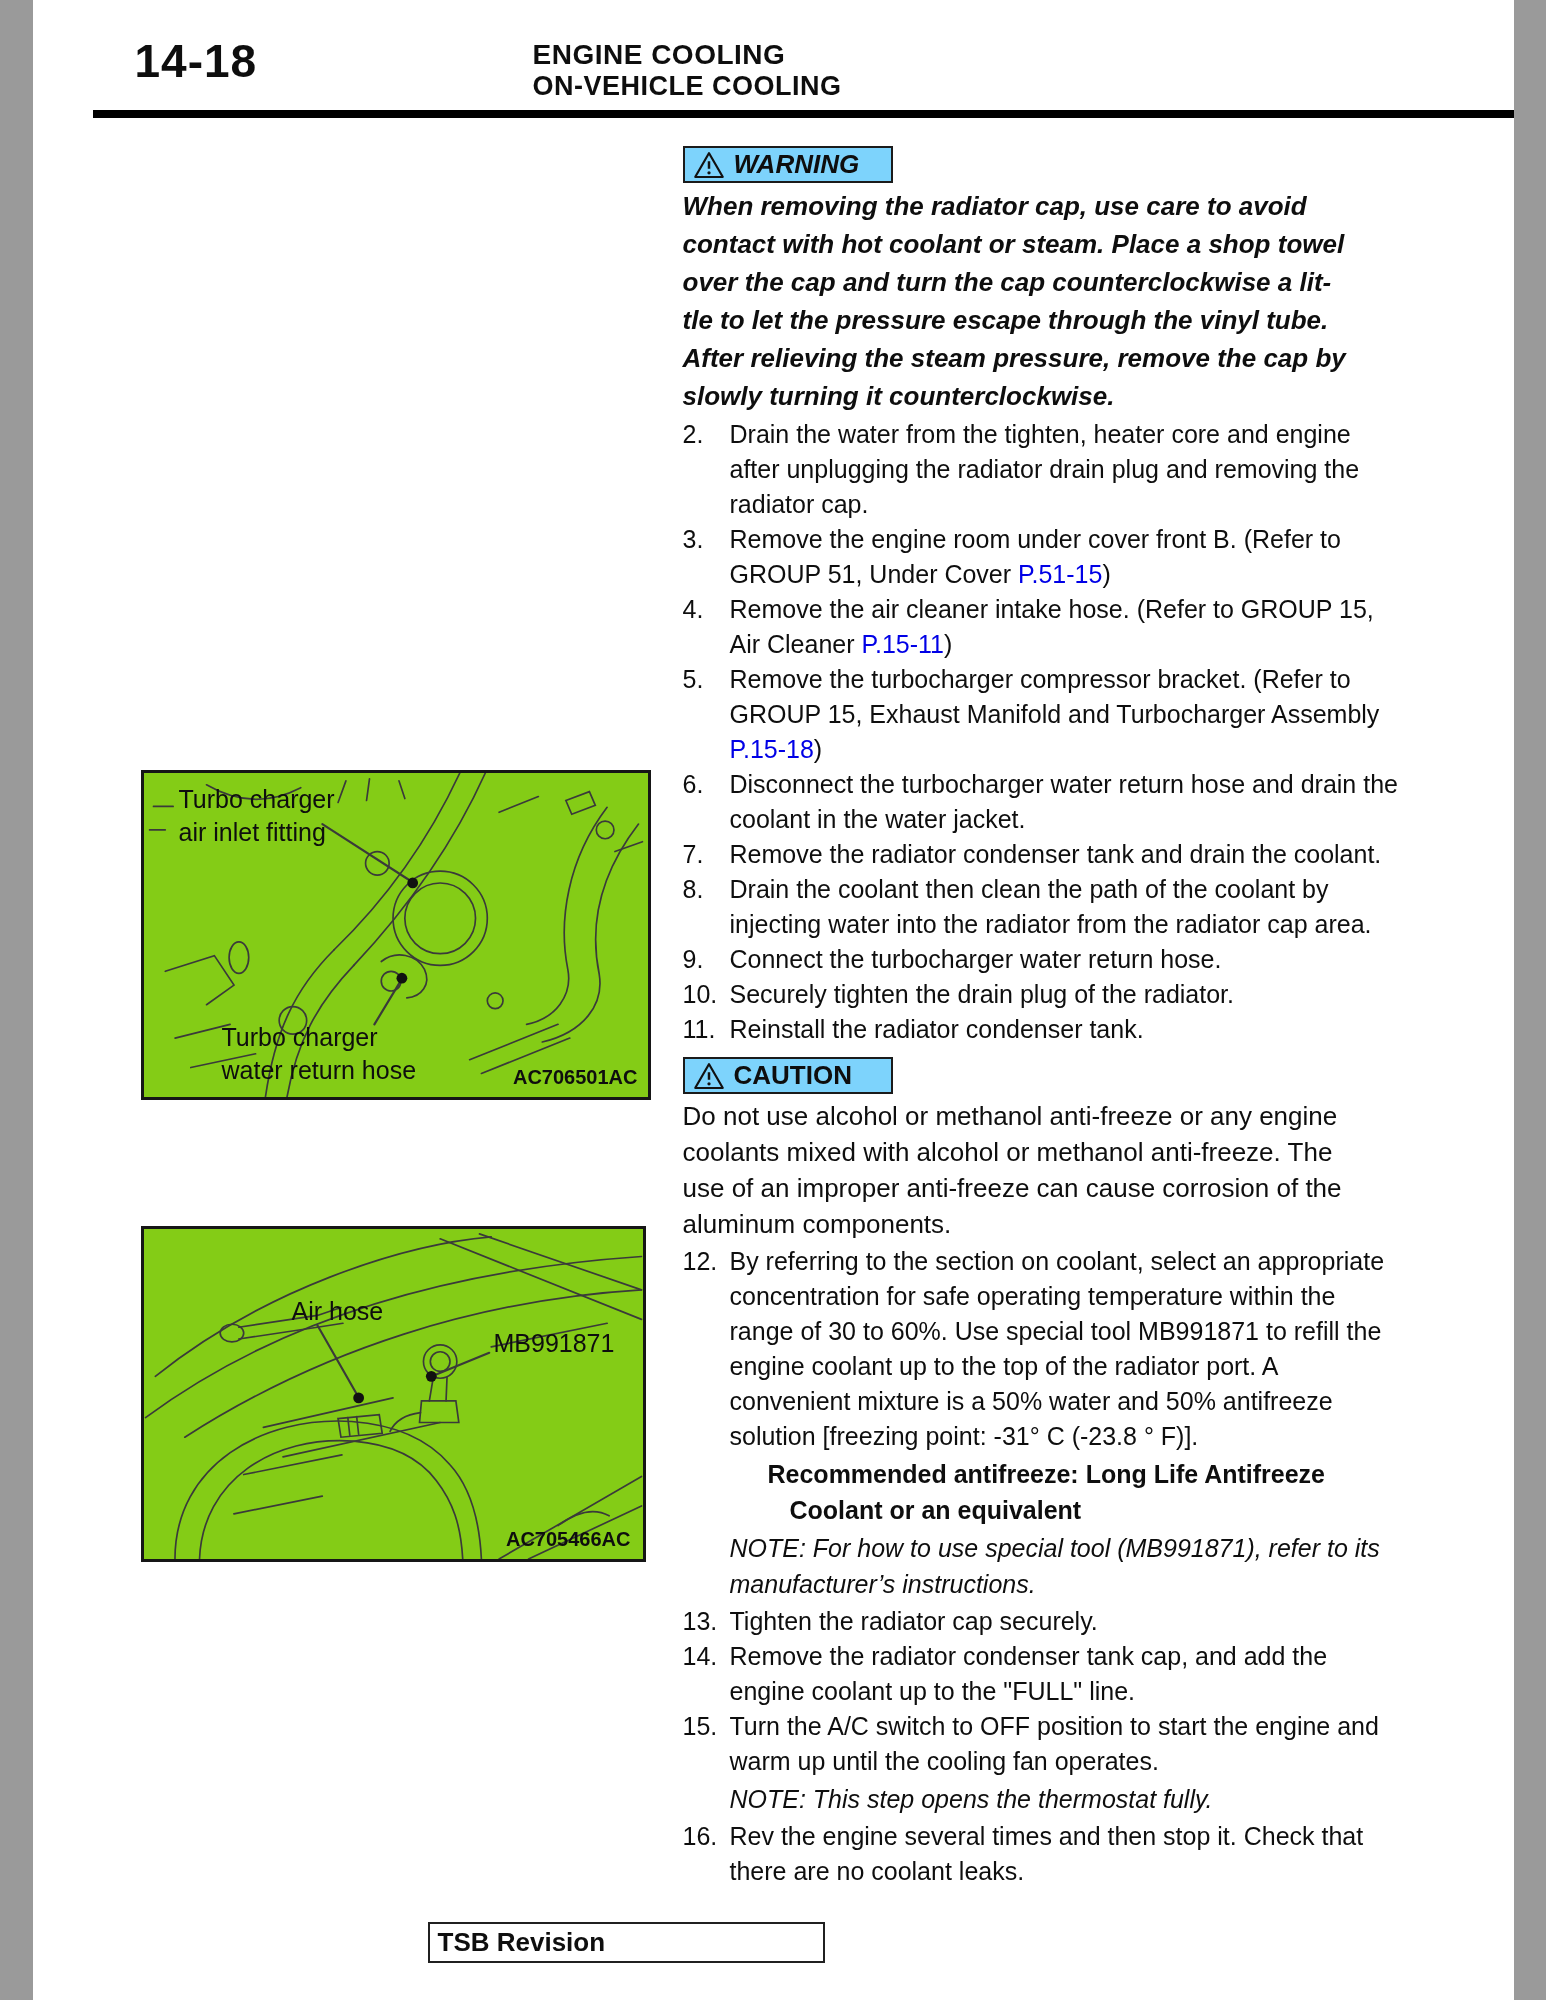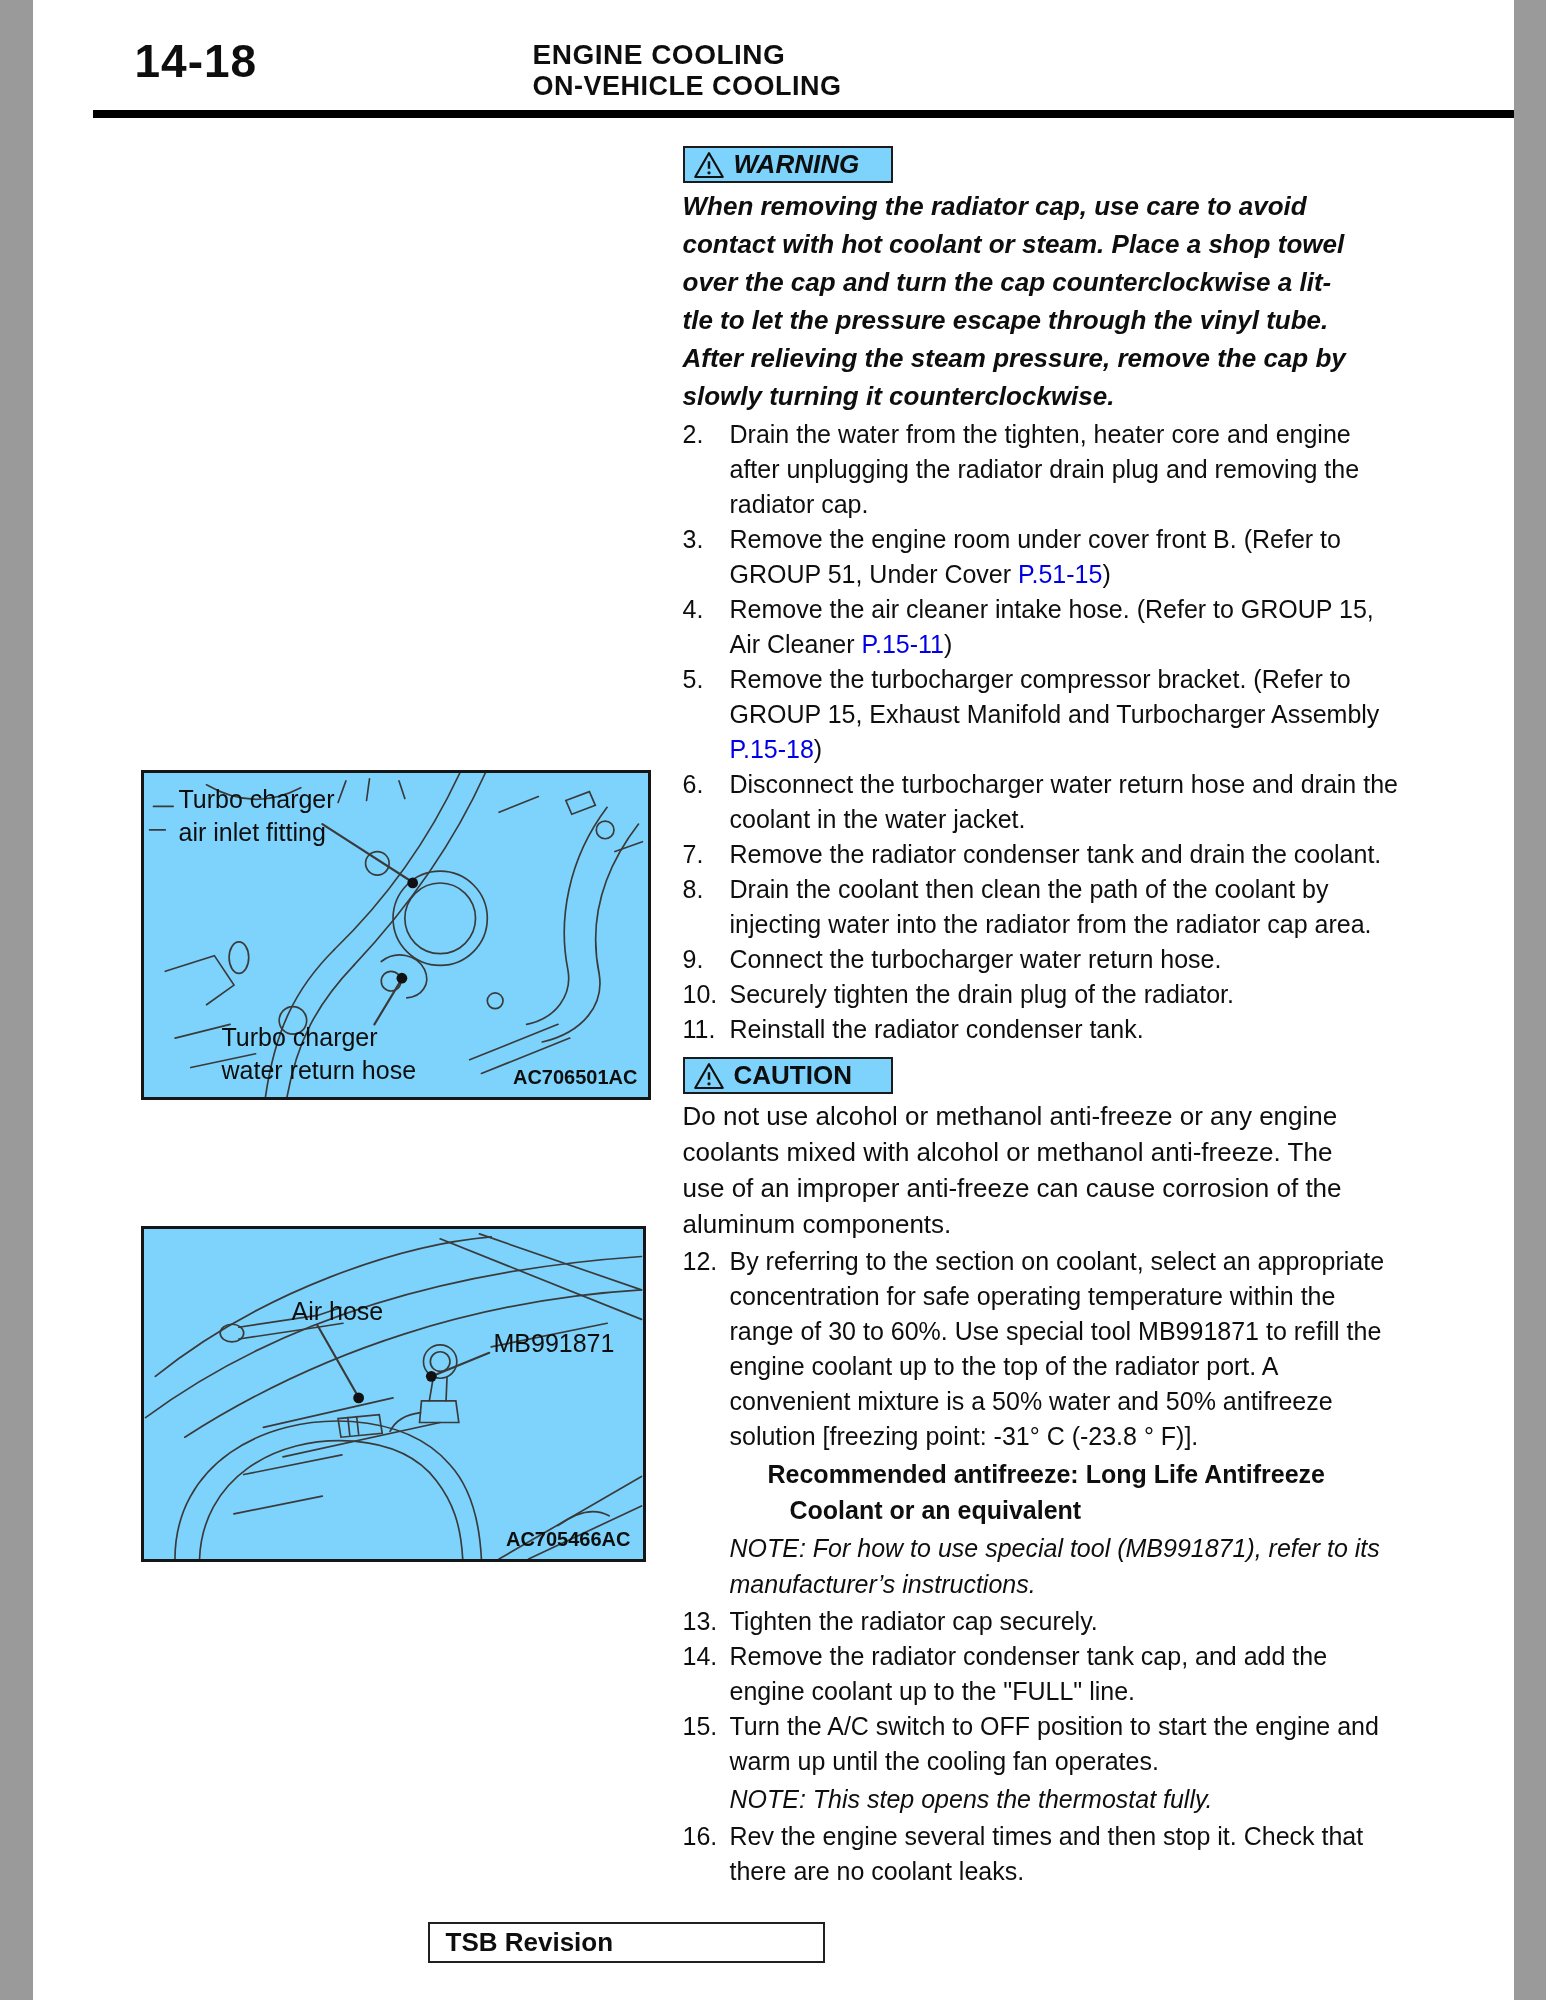--- a/index.html
+++ b/index.html
@@ -46,34 +46,34 @@
   .spec-line1, .spec-line2, .qty-line { font-weight:bold; font-size:25px; line-height:36px; white-space:nowrap; }
   .spec-line1 { margin-left:85px; margin-top:2px; }
   .spec-line2 { margin-left:107px; }
   .qty-line   { margin-left:85px; margin-top:2px; }
   .qty-sup { font-size:17px; position:relative; top:-9px; }
 
   .note { margin-left:47px; margin-top:2px; font-style:italic; font-size:25px; }
   .note .ln { display:block; white-space:nowrap; line-height:36px; }
 
   
-  .figure { position:absolute; border:3px solid #161616; background:#7dd3fc; box-sizing:border-box; }
+  .figure { position:absolute; border:3px solid #161616; background:#84cc16; box-sizing:border-box; }
   #fig1 { left:108px; top:770px;  width:510px; height:330px; }
   #fig2 { left:108px; top:1226px; width:505px; height:336px; }
   .figure svg { position:absolute; left:0; top:0; width:100%; height:100%; }
   .fig-label { position:absolute; font-size:25px; line-height:33px; white-space:nowrap; }
   .fig-code  { position:absolute; font-weight:bold; font-size:20px; }
   #fig1 .fig-code { right:10px; bottom:8px; }
   #fig2 .fig-code { right:12px; bottom:8px; }
 
   
   .footer-box {
     position:absolute; left:395px; top:1922px; width:397px; height:41px;
     border:2px solid #202020; box-sizing:border-box;
-    font-weight:bold; font-size:26px; line-height:37px; padding-left:16px;
+    font-weight:bold; font-size:26px; line-height:37px; padding-left:8px;
   }
 </style>
 </head>
 <body>
 
 <div class="page">
 
   <div class="page-num">14-18</div>
   <div class="head-center">
     <div class="head-section">ENGINE COOLING</div>

